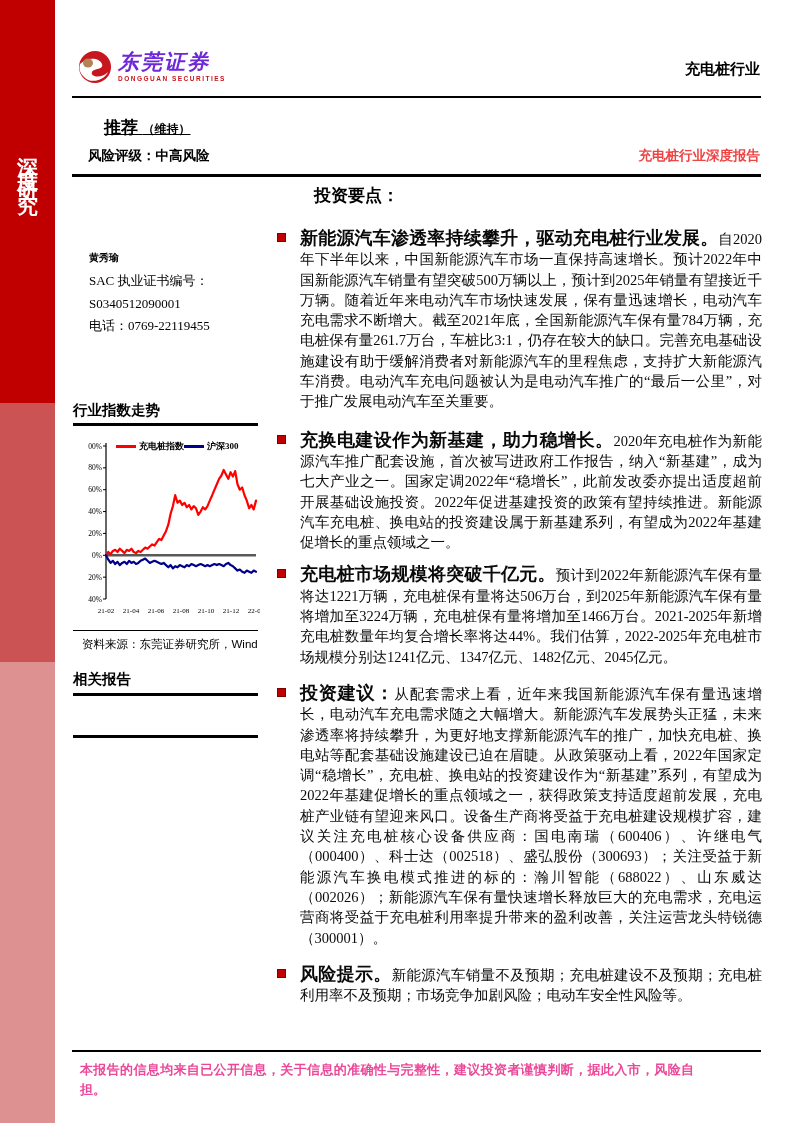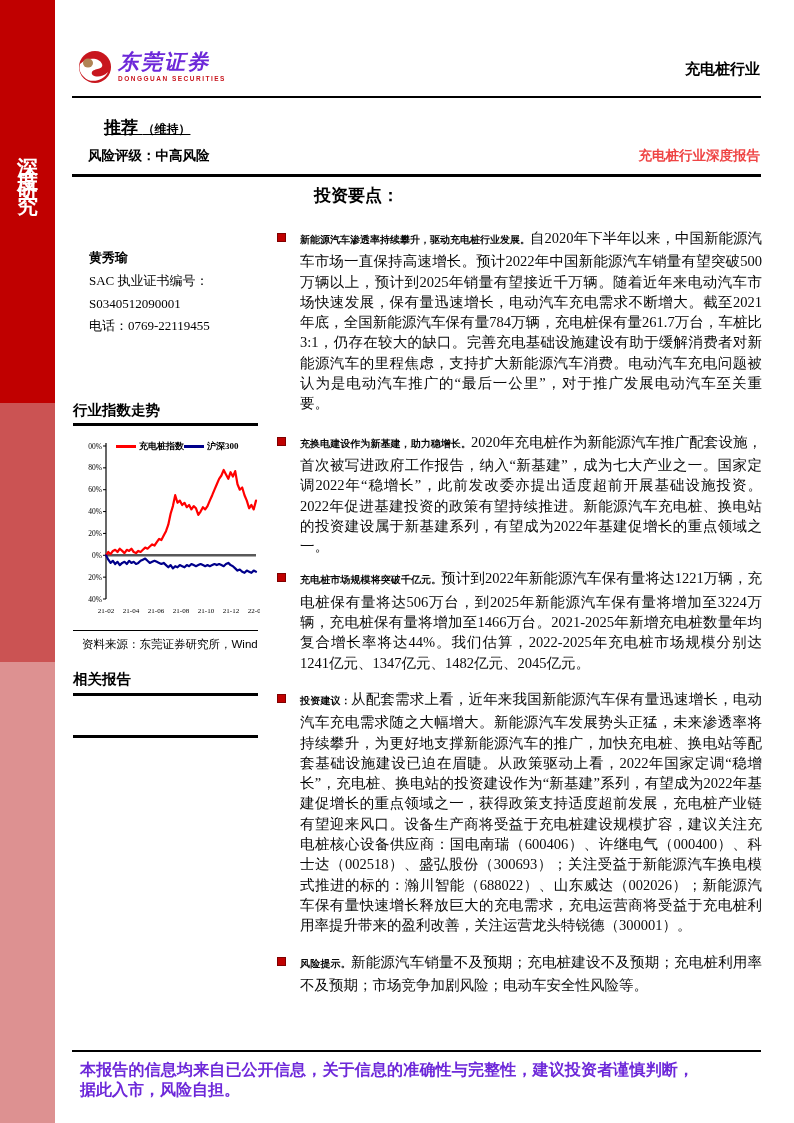--- a/index.html
+++ b/index.html
@@ -26,39 +26,39 @@
   .industry-tag { position:absolute; right:34px; top:60px; font-size:15px; font-weight:bold; color:#000; }
   .rule { position:absolute; background:#000; }
   .rating-row { position:absolute; left:104px; top:116px;text-decoration:underline; }
   .rating-main { font-size:17px; font-weight:bold; color:#000; }
   .rating-note { font-size:12px; font-weight:bold; color:#000; }
   .report-title { position:absolute; left:270px; top:104px; font-size:19px; font-weight:bold; color:#000; letter-spacing:0.5px; }
   .risk-row { position:absolute; left:88px; top:147px; font-size:13.5px; font-weight:bold; color:#000; }
   .report-type { position:absolute; right:34px; top:147px; font-size:13.5px; font-weight:bold; color:#ef4444; }
   
   .analyst { position:absolute; left:89px; top:246px; width:175px; font-family:"Liberation Serif",serif; color:#000; }
-  .analyst-name { font-size:13px; font-weight:bold; line-height:24px; }
+  .analyst-name { font-size:10px; font-weight:bold; line-height:24px; }
   .analyst-line { font-size:13px; line-height:22.5px; }
   .sec-head { position:absolute; font-size:14.5px; font-weight:bold; color:#000; }
   .src-note { position:absolute; left:82px; top:637px; font-size:11.5px; color:#000; }
   
   #chart-box { position:absolute; left:88px; top:437px; width:172px; height:182px; }
   #chart-svg text { font-family:"Liberation Serif",serif; fill:#000; }
   #chart-legend { position:absolute; left:116px; top:440px; display:flex; gap:0; align-items:center; }
   .leg-item { display:flex; align-items:center; gap:3px; }
   .leg-swatch { width:20px; height:3px; }
   .leg-label { font-size:9px; font-weight:bold; font-family:"Liberation Serif",serif; color:#000; }
   
   .main-head { position:absolute; left:270px; top:184px; font-size:17px; font-weight:bold; color:#000;margin-left:44px; }
   #bullet-list { position:absolute; left:277px; top:228px; width:485px; }
   .bullet { position:relative; padding-left:23px; text-align:justify; font-family:"Liberation Serif",serif; font-size:14.5px; line-height:20.3px; color:#0a0a0a; }
   .bullet .sq { position:absolute; left:0; top:5px; width:9px; height:9px; background:#c00000; border:1px solid #7f0000; }
-  .bullet .lead { font-family:Liberation Mono, monospace; font-weight:bold; font-size:10px; }
+  .bullet .lead { font-family:Liberation Sans, sans-serif; font-weight:bold; font-size:18px; }
   
-  .footer-text { position:absolute; left:80px; top:1060px; width:614px; font-size:16px; line-height:20px; color:#6d28d9; font-weight:bold; text-align:justify; }
+  .footer-text { position:absolute; left:80px; top:1060px; width:614px; font-size:13px; line-height:20px; color:#ec4899; font-weight:bold; text-align:justify; }
 </style>
 </head>
 <body>
 
 <div id="page">
 
   <div class="side-seg" id="seg0" style="top: 0px; height: 403px; background: rgb(192, 0, 0);">
     <span class="side-label" style="top:140px;letter-spacing:12px;">深度研究</span>
   </div>
   <div class="side-seg" id="seg1" style="top: 403px; height: 259px; background: rgb(203, 83, 83);">

